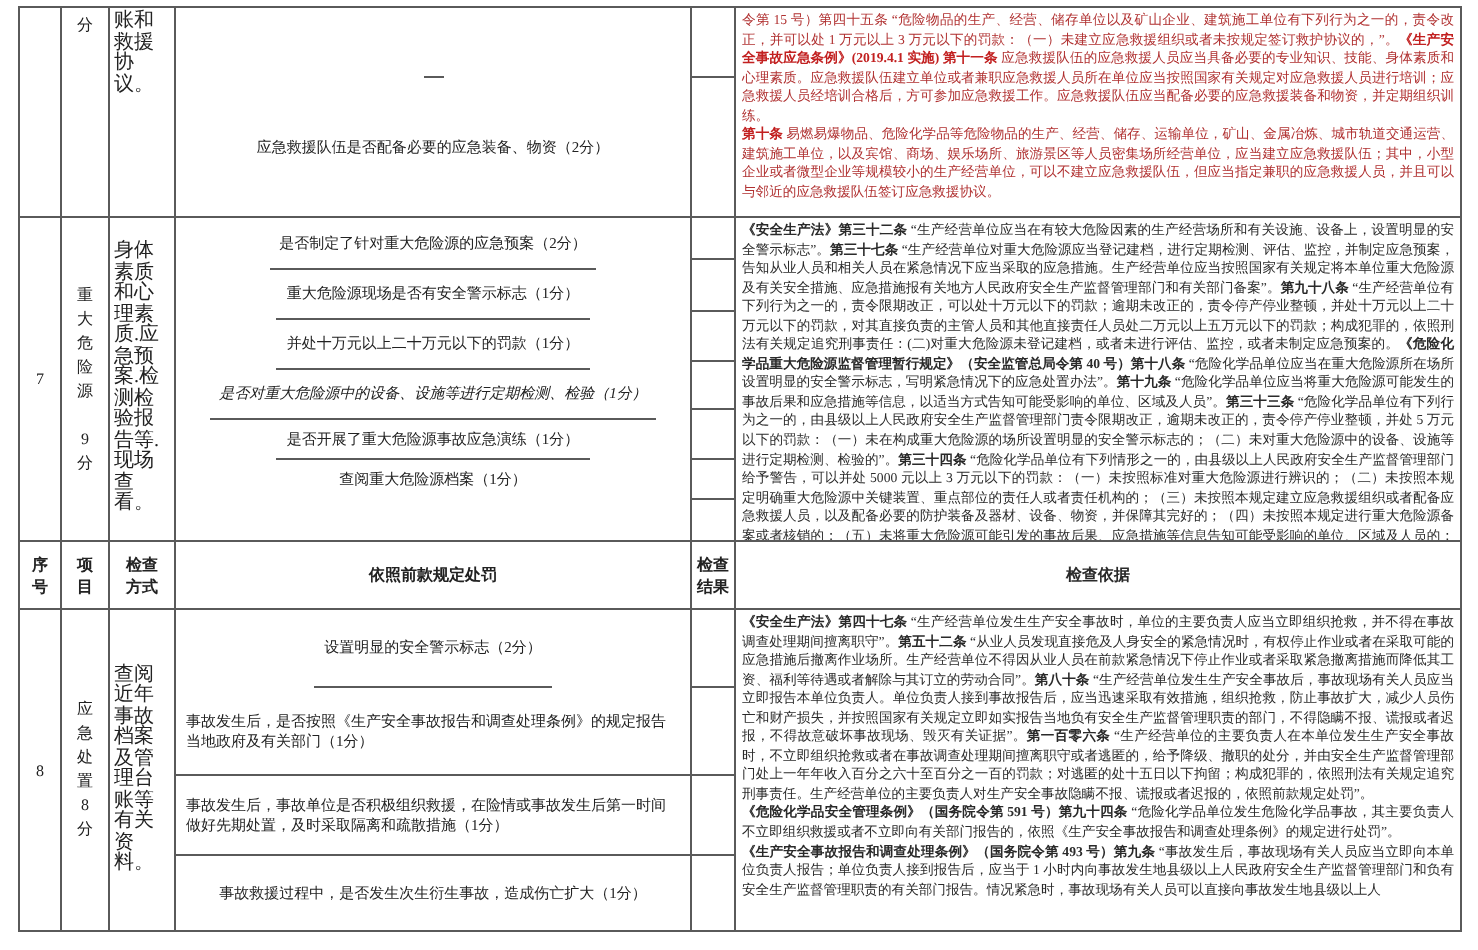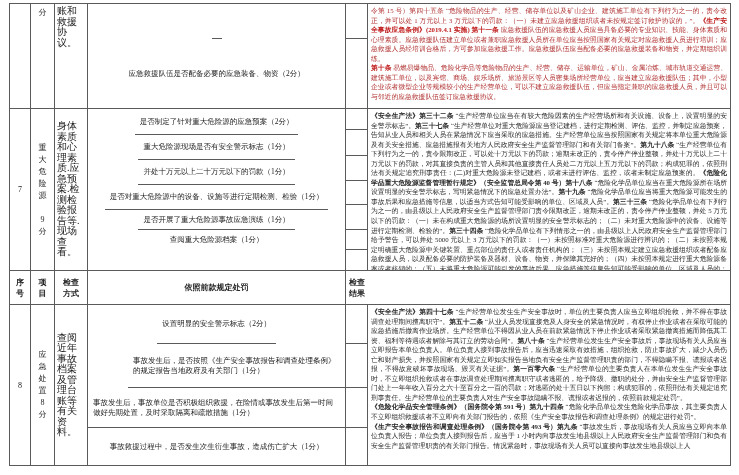--- a/index.html
+++ b/index.html
@@ -64,21 +64,21 @@
 险
 源
 
 9
 分</div>
       <div class="cell c-method v-center">身体素质和心理素质.应急预案.检测检验报告等.现场查看。</div>
       <div class="cell c-content">
         <div class="subrow" style="height:26px;">是否制定了针对重大危险源的应急预案（2分）</div>
         <div class="subrow" style="height:25px;">重大危险源现场是否有安全警示标志（1分）</div>
         <div class="subrow" style="height:25px;">并处十万元以上二十万元以下的罚款（1分）</div>
-        <div class="subrow" style="height:25px;">是否对重大危险源中的设备、设施等进行定期检测、检验（1分）</div>
+        <div class="subrow" style="height:25px;font-style:italic;">是否对重大危险源中的设备、设施等进行定期检测、检验（1分）</div>
         <div class="subrow" style="height:20px;font-family:Liberation Serif, serif;">是否开展了重大危险源事故应急演练（1分）</div>
         <div class="subrow" style="height:20px;">查阅重大危险源档案（1分）</div>
       </div>
       <div class="cell c-result">
         <div class="subcell" style="height:21px;"></div>
         <div class="subcell" style="height:26px;"></div>
         <div class="subcell" style="height:25px;"></div>
         <div class="subcell" style="height:25px;"></div>
         <div class="subcell" style="height:25px;"></div>
         <div class="subcell" style="height:20px;"></div>
@@ -90,34 +90,35 @@
     <div class="trow hdr">
       <div class="cell c-seq">序
 号</div>
       <div class="cell c-item" style="align-items:center;">项
 目</div>
       <div class="cell c-method" style="align-items:center;justify-content:center;">检查
 方式</div>
       <div class="cell c-content" style="align-items:center;justify-content:center;flex-direction:row;">依照前款规定处罚</div>
       <div class="cell c-result" style="align-items:center;justify-content:center;flex-direction:row;">检查
 结果</div>
+      <div class="cell c-basis" style="display:flex;align-items:center;justify-content:center;font-size:8px;font-weight:bold;text-align:center;">检查依据</div>
     </div>
 
     <div class="trow" style="height:160px;">
       <div class="cell c-seq">8</div>
       <div class="cell c-item" style="align-items:center;display:flex;">应
 急
 处
 置
 8
 分</div>
       <div class="cell c-method v-center">查阅近年事故档案及管理台账等有关资料。</div>
       <div class="cell c-content">
         <div class="subrow" style="height:39px;">设置明显的安全警示标志（2分）</div>
-        <div class="subrow" style="height:44px;margin-left:40px;">事故发生后，是否按照《生产安全事故报告和调查处理条例》的规定报告当地政府及有关部门（1分）</div>
+        <div class="subrow" style="height:44px;">事故发生后，是否按照《生产安全事故报告和调查处理条例》的规定报告当地政府及有关部门（1分）</div>
         <div class="subrow" style="height:40px;">事故发生后，事故单位是否积极组织救援，在险情或事故发生后第一时间做好先期处置，及时采取隔离和疏散措施（1分）</div>
         <div class="subrow" style="height:37px;">事故救援过程中，是否发生次生衍生事故，造成伤亡扩大（1分）</div>
       </div>
       <div class="cell c-result">
         <div class="subcell" style="height:39px;"></div>
         <div class="subcell" style="height:44px;"></div>
         <div class="subcell" style="height:40px;"></div>
         <div class="subcell" style="height:37px;"></div>
       </div>
       <div class="cell c-basis"><span class="b">《安全生产法》第四十七条</span><span> “生产经营单位发生生产安全事故时，单位的主要负责人应当立即组织抢救，并不得在事故调查处理期间擅离职守”。</span><span class="b">第五十二条</span><span> “从业人员发现直接危及人身安全的紧急情况时，有权停止作业或者在采取可能的应急措施后撤离作业场所。生产经营单位不得因从业人员在前款紧急情况下停止作业或者采取紧急撤离措施而降低其工资、福利等待遇或者解除与其订立的劳动合同”。</span><span class="b">第八十条</span><span> “生产经营单位发生生产安全事故后，事故现场有关人员应当立即报告本单位负责人。单位负责人接到事故报告后，应当迅速采取有效措施，组织抢救，防止事故扩大，减少人员伤亡和财产损失，并按照国家有关规定立即如实报告当地负有安全生产监督管理职责的部门，不得隐瞒不报、谎报或者迟报，不得故意破坏事故现场、毁灭有关证据”。</span><span class="b">第一百零六条</span><span> “生产经营单位的主要负责人在本单位发生生产安全事故时，不立即组织抢救或者在事故调查处理期间擅离职守或者逃匿的，给予降级、撤职的处分，并由安全生产监督管理部门处上一年年收入百分之六十至百分之一百的罚款；对逃匿的处十五日以下拘留；构成犯罪的，依照刑法有关规定追究刑事责任。生产经营单位的主要负责人对生产安全事故隐瞒不报、谎报或者迟报的，依照前款规定处罚”。

